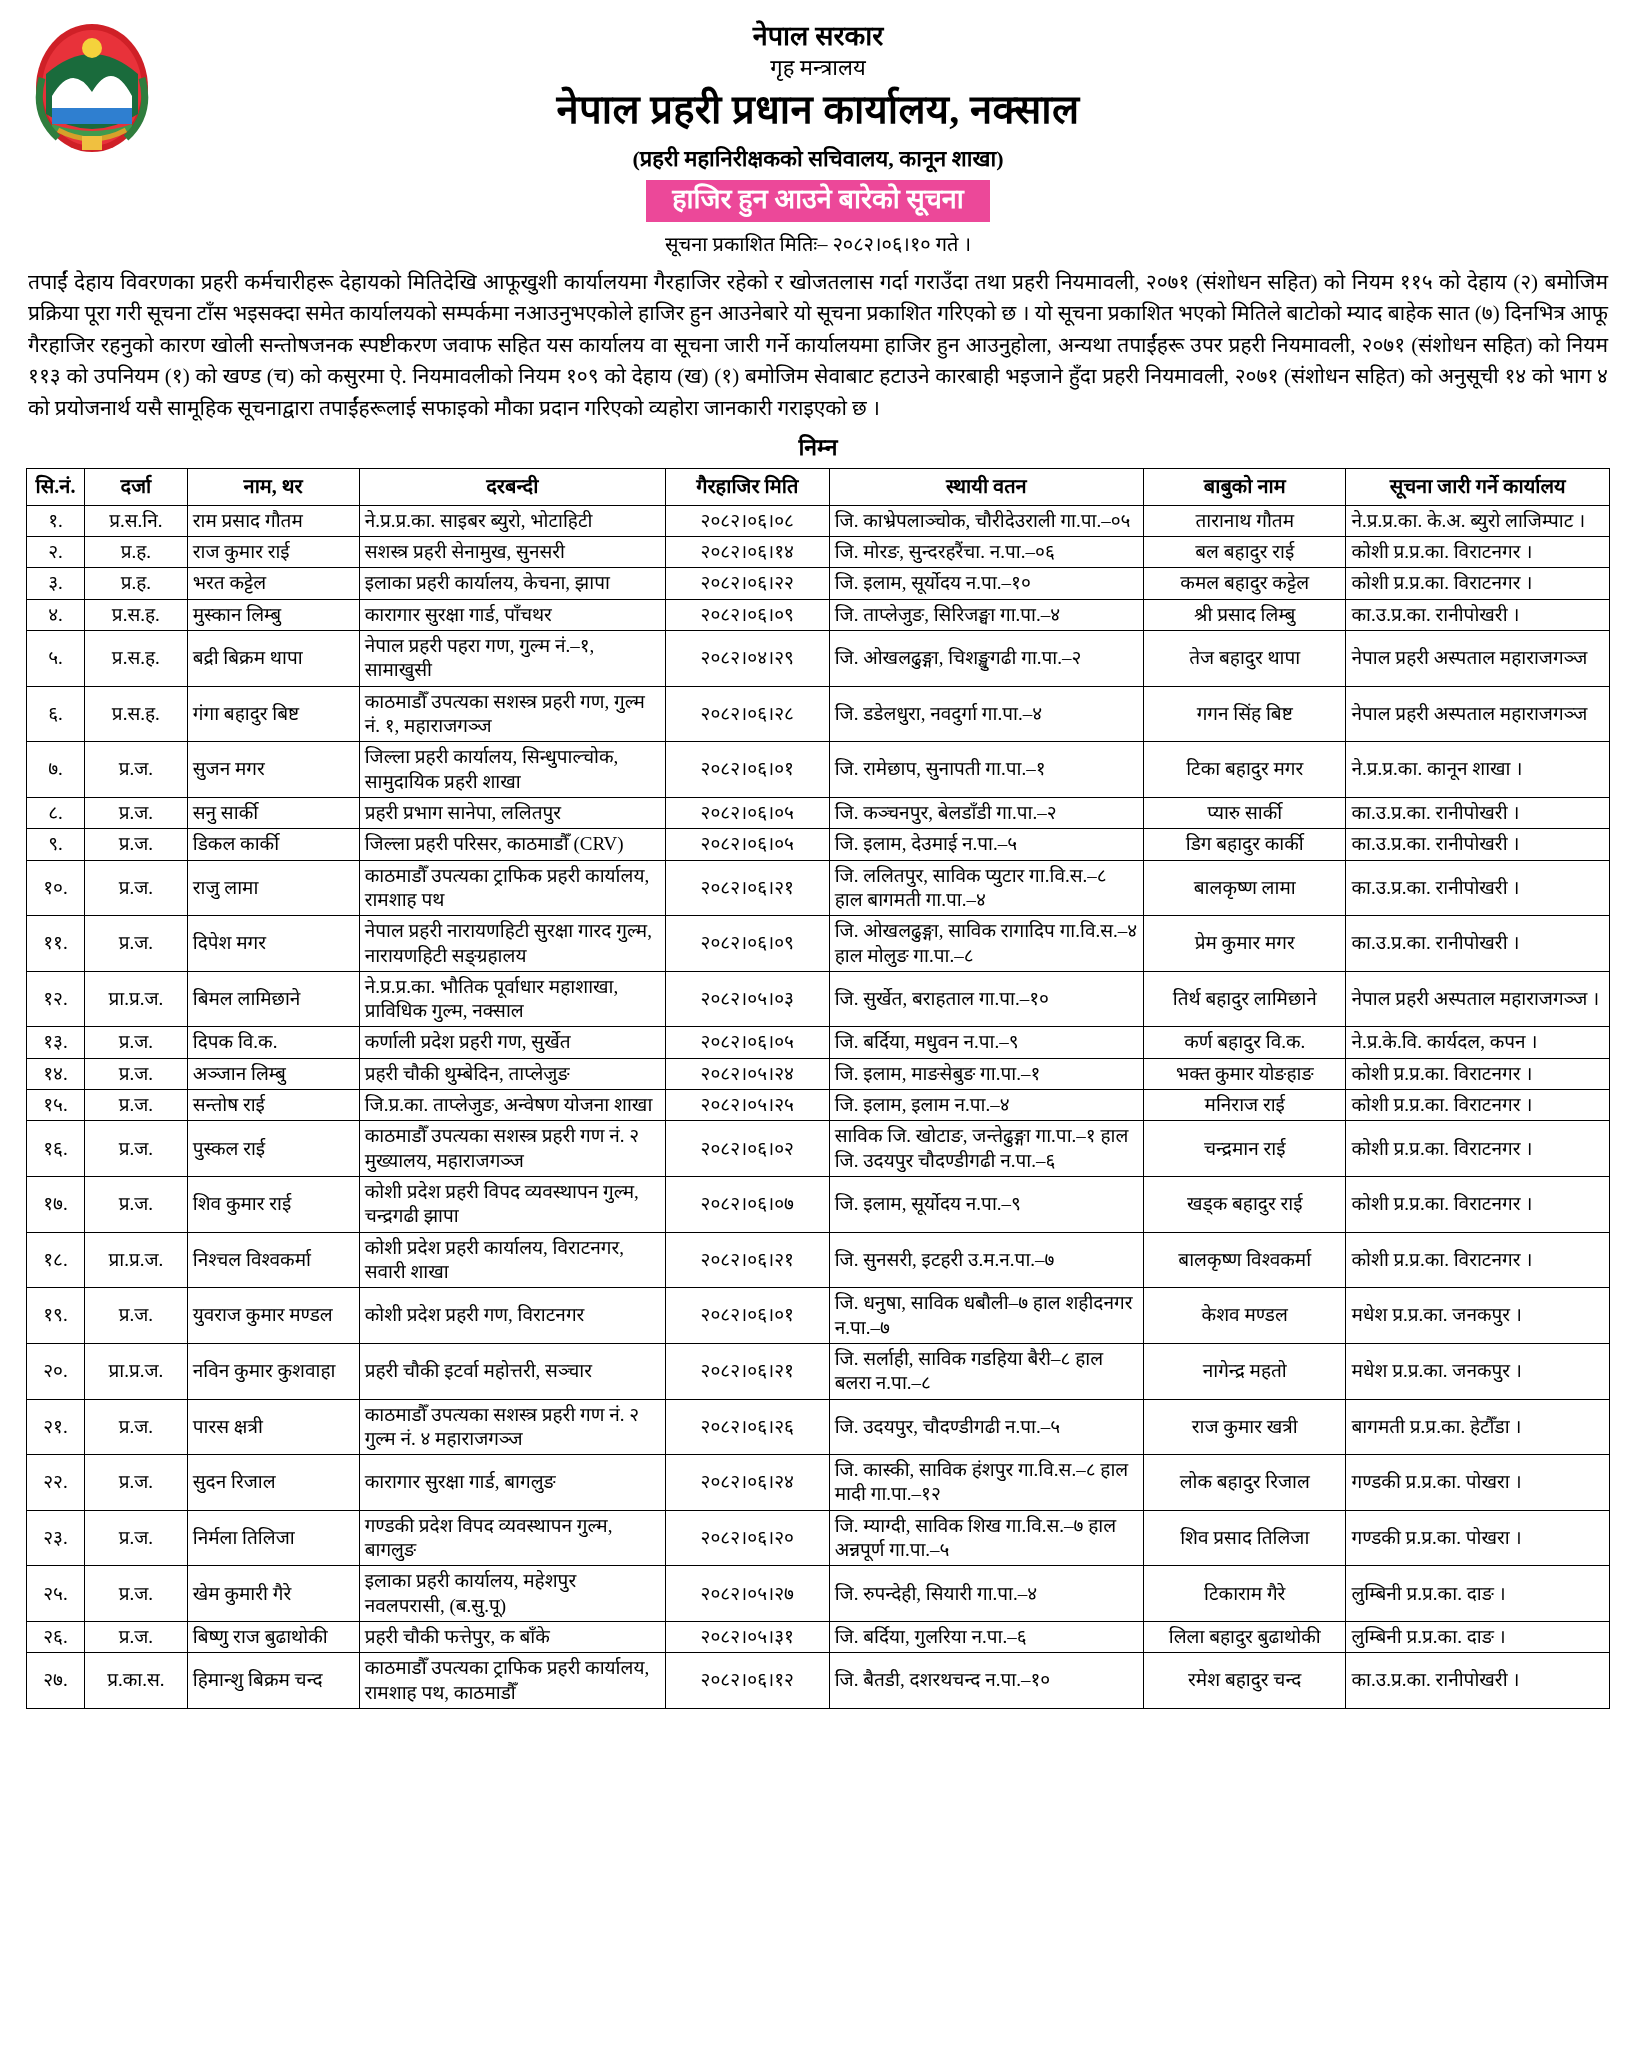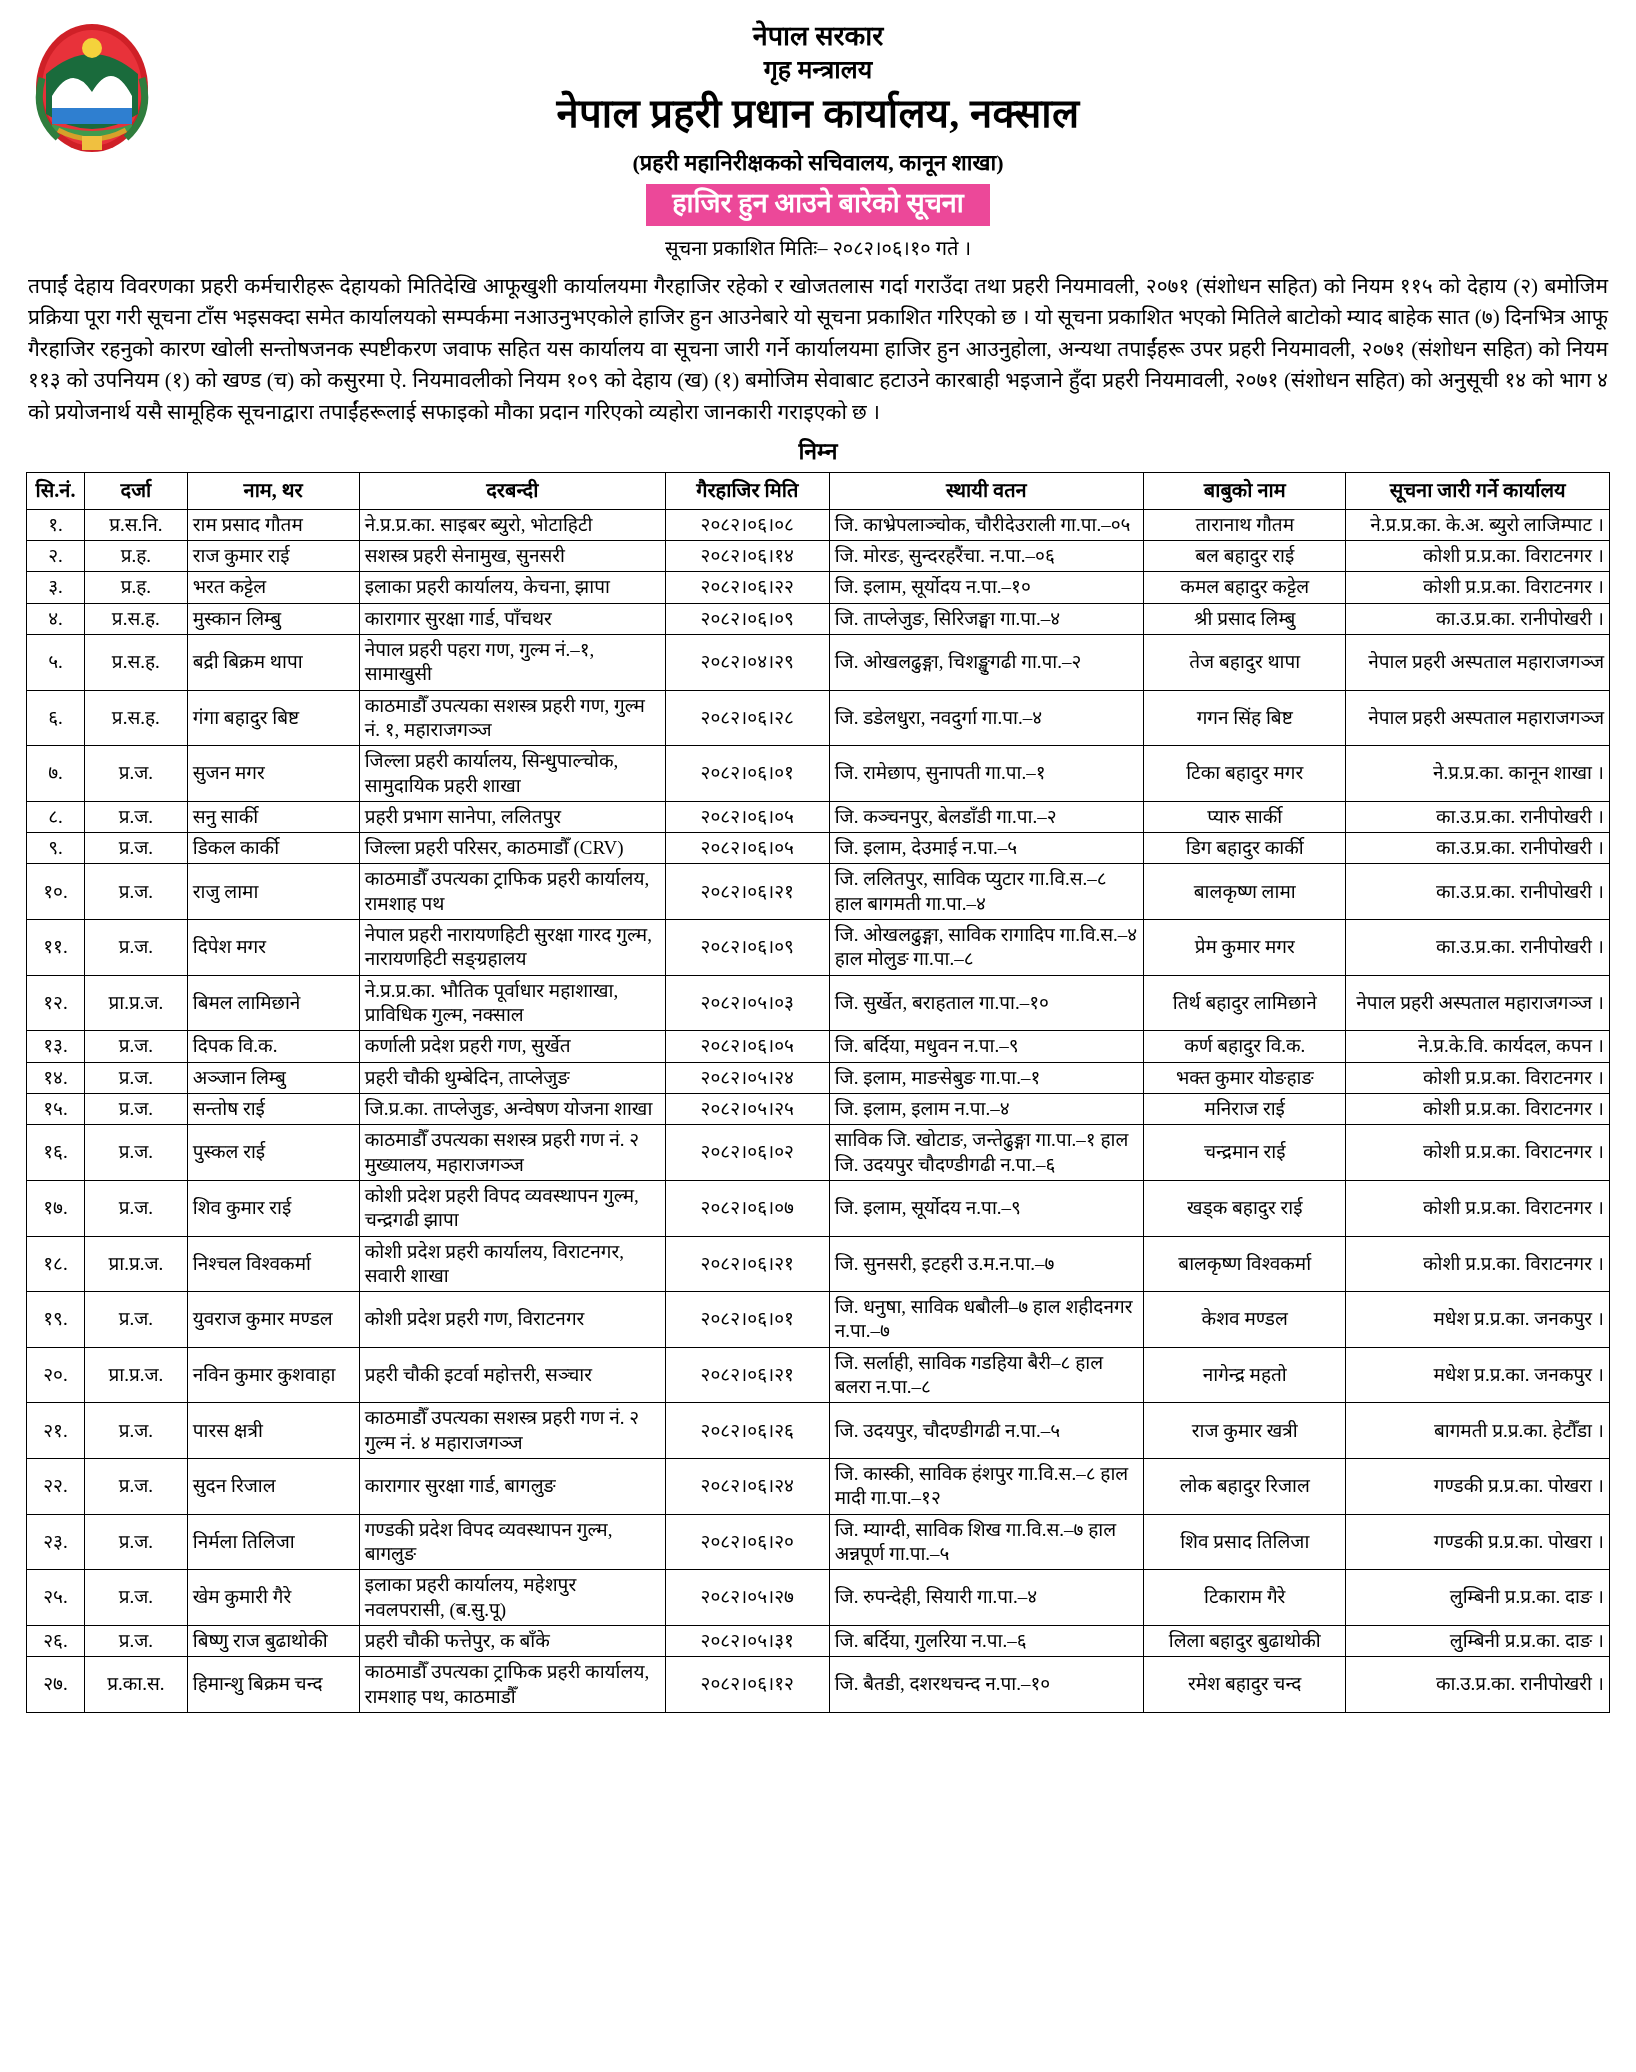--- a/index.html
+++ b/index.html
@@ -32,22 +32,22 @@
     top: 2px;
     width: 120px;
     height: 140px;
   }
   .gov-line1 {
     font-size: 27px;
     font-weight: bold;
     line-height: 1.25;
   }
   .gov-line2 {
-    font-size: 25px;
-    font-weight: bold;
+    font-size: 22px;
+    font-weight: normal;
     line-height: 1.3;
   }
   .office-name {
     font-size: 40px;
     font-weight: bold;
     line-height: 1.3;
     margin-top: 2px;
     letter-spacing: 0.3px;
   }
   .office-sub {
@@ -109,21 +109,21 @@
     font-size: 20px;
     padding: 5px 4px;
   }
   td.c-sn   { text-align: center; width: 48px; }
   td.c-rank { text-align: center; width: 92px; }
   td.c-name { text-align: left;   width: 160px; padding-left: 8px;}
   td.c-post { text-align: left;   width: 292px; padding-left: 8px;}
   td.c-date { text-align: center; width: 152px; }
   td.c-addr { text-align: left;   width: 300px; padding-left: 8px;}
   td.c-father { text-align: center; width: 190px; }
-  td.c-office { text-align: right; width: 250px; padding-left: 8px; font-family: Liberation Serif, serif;}
+  td.c-office { text-align: left; width: 250px; padding-left: 8px; font-family: Liberation Serif, serif;}
 
   th.h-sn   { width: 48px; }
   th.h-rank { width: 92px; }
   th.h-name { width: 160px; }
   th.h-post { width: 292px; }
   th.h-date { width: 152px; }
   th.h-addr { width: 300px; }
   th.h-father { width: 190px; }
   th.h-office { width: 250px; }
 

